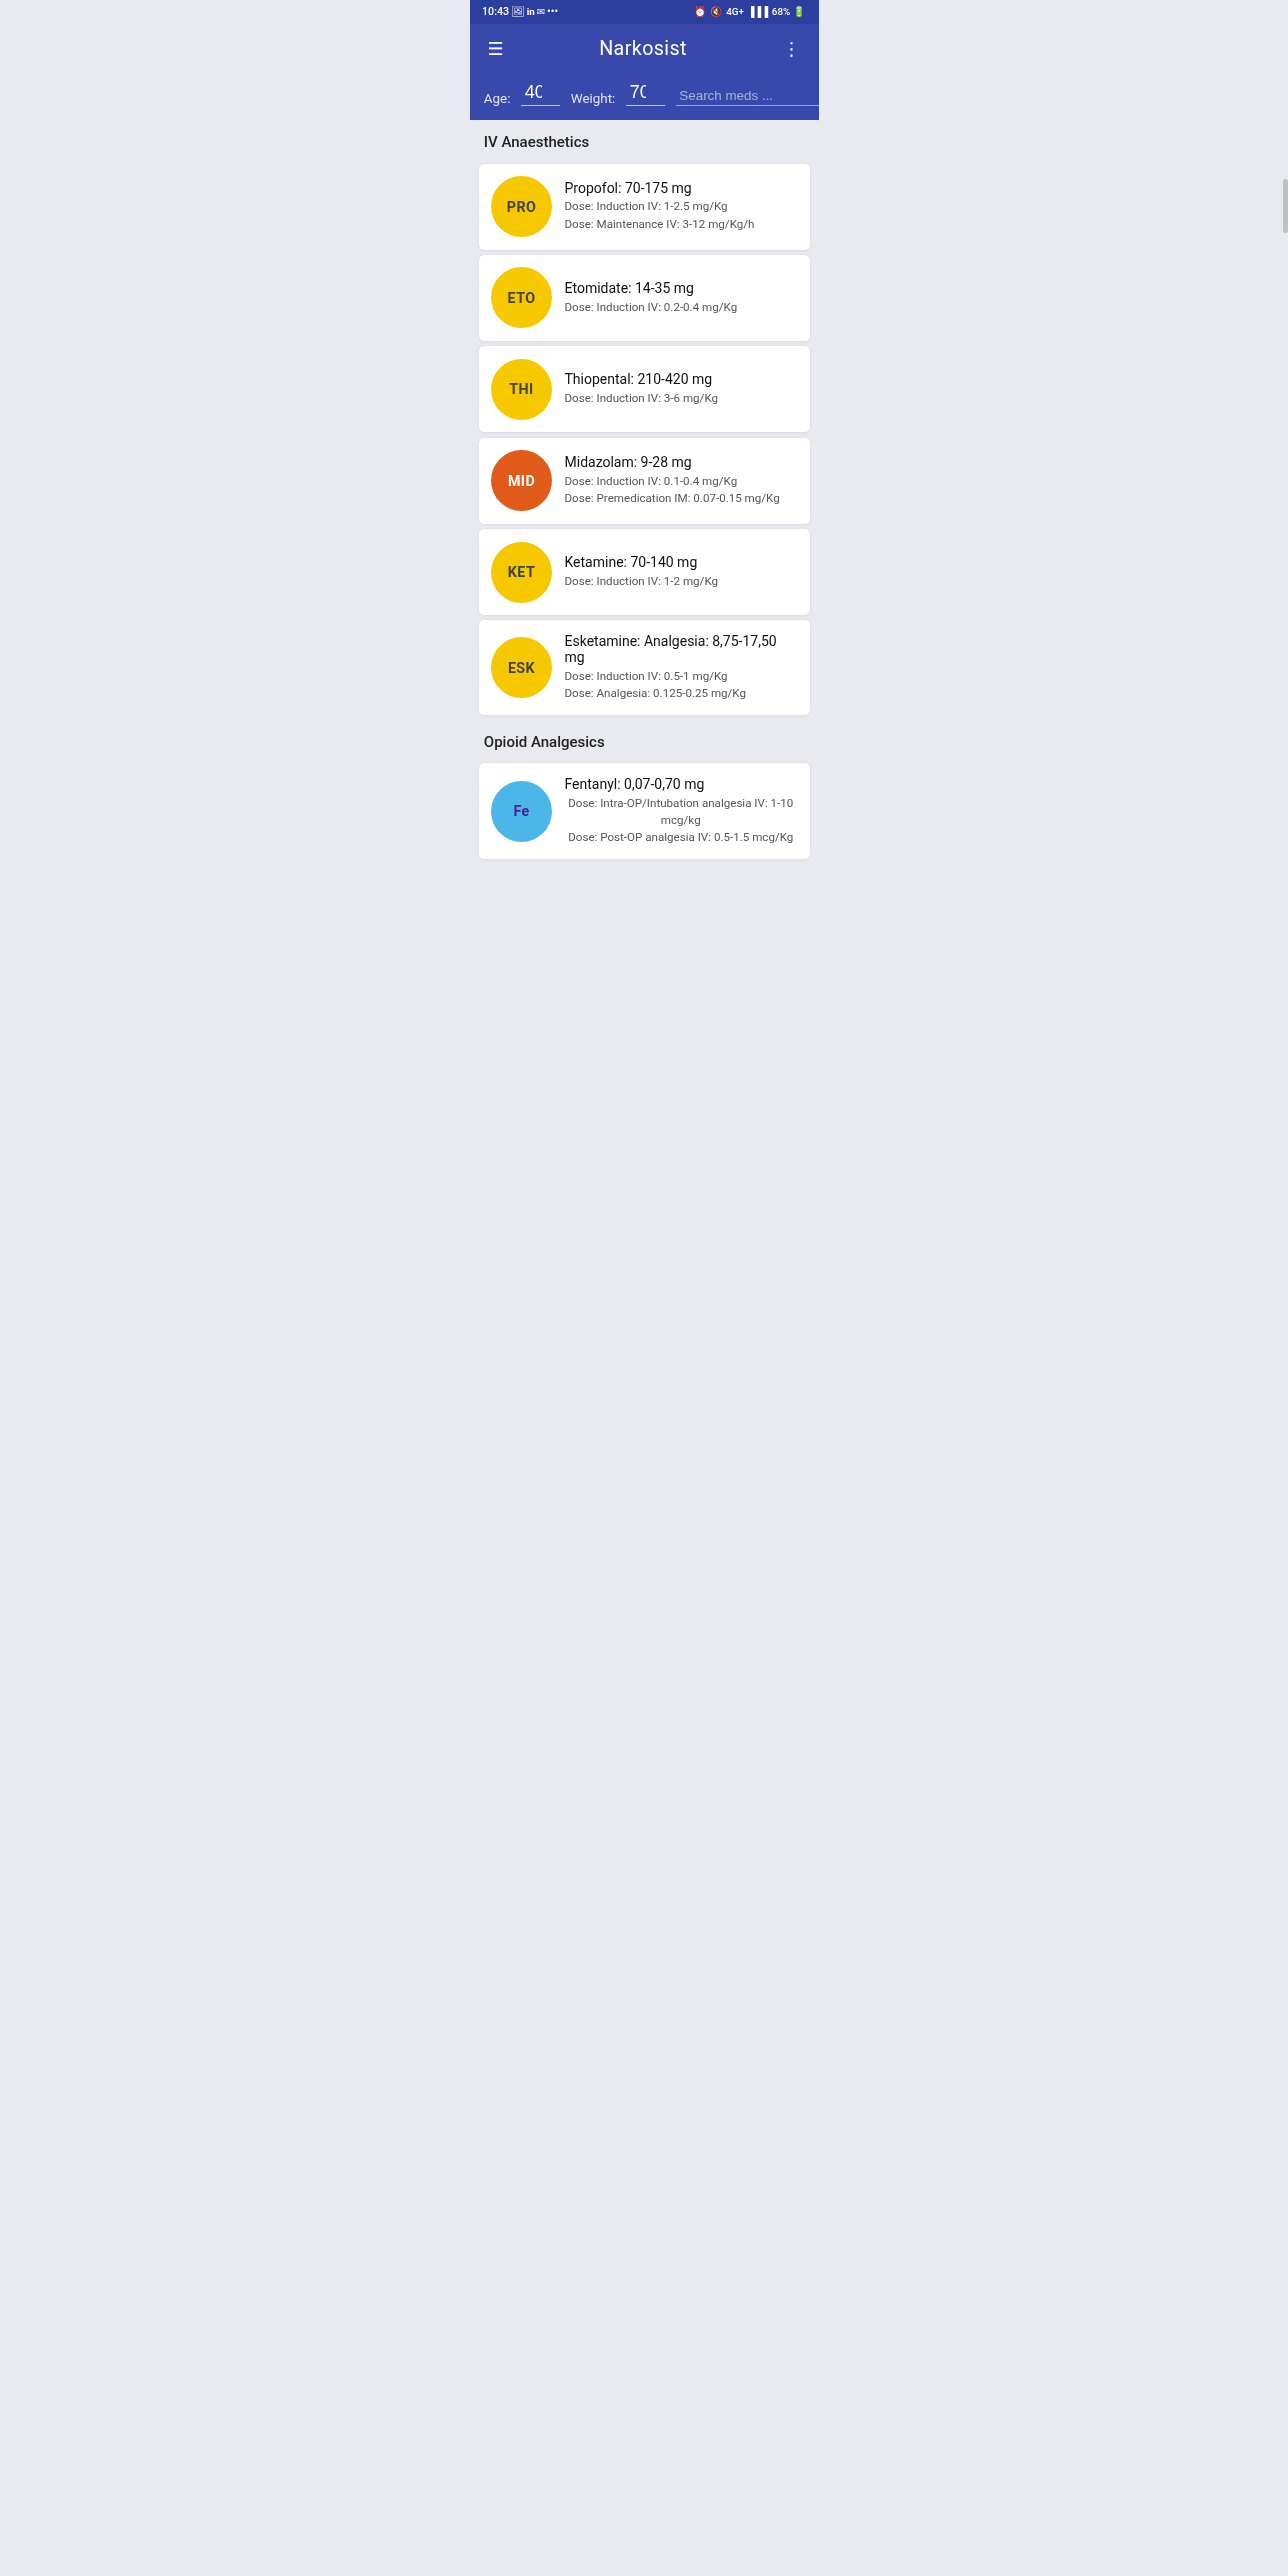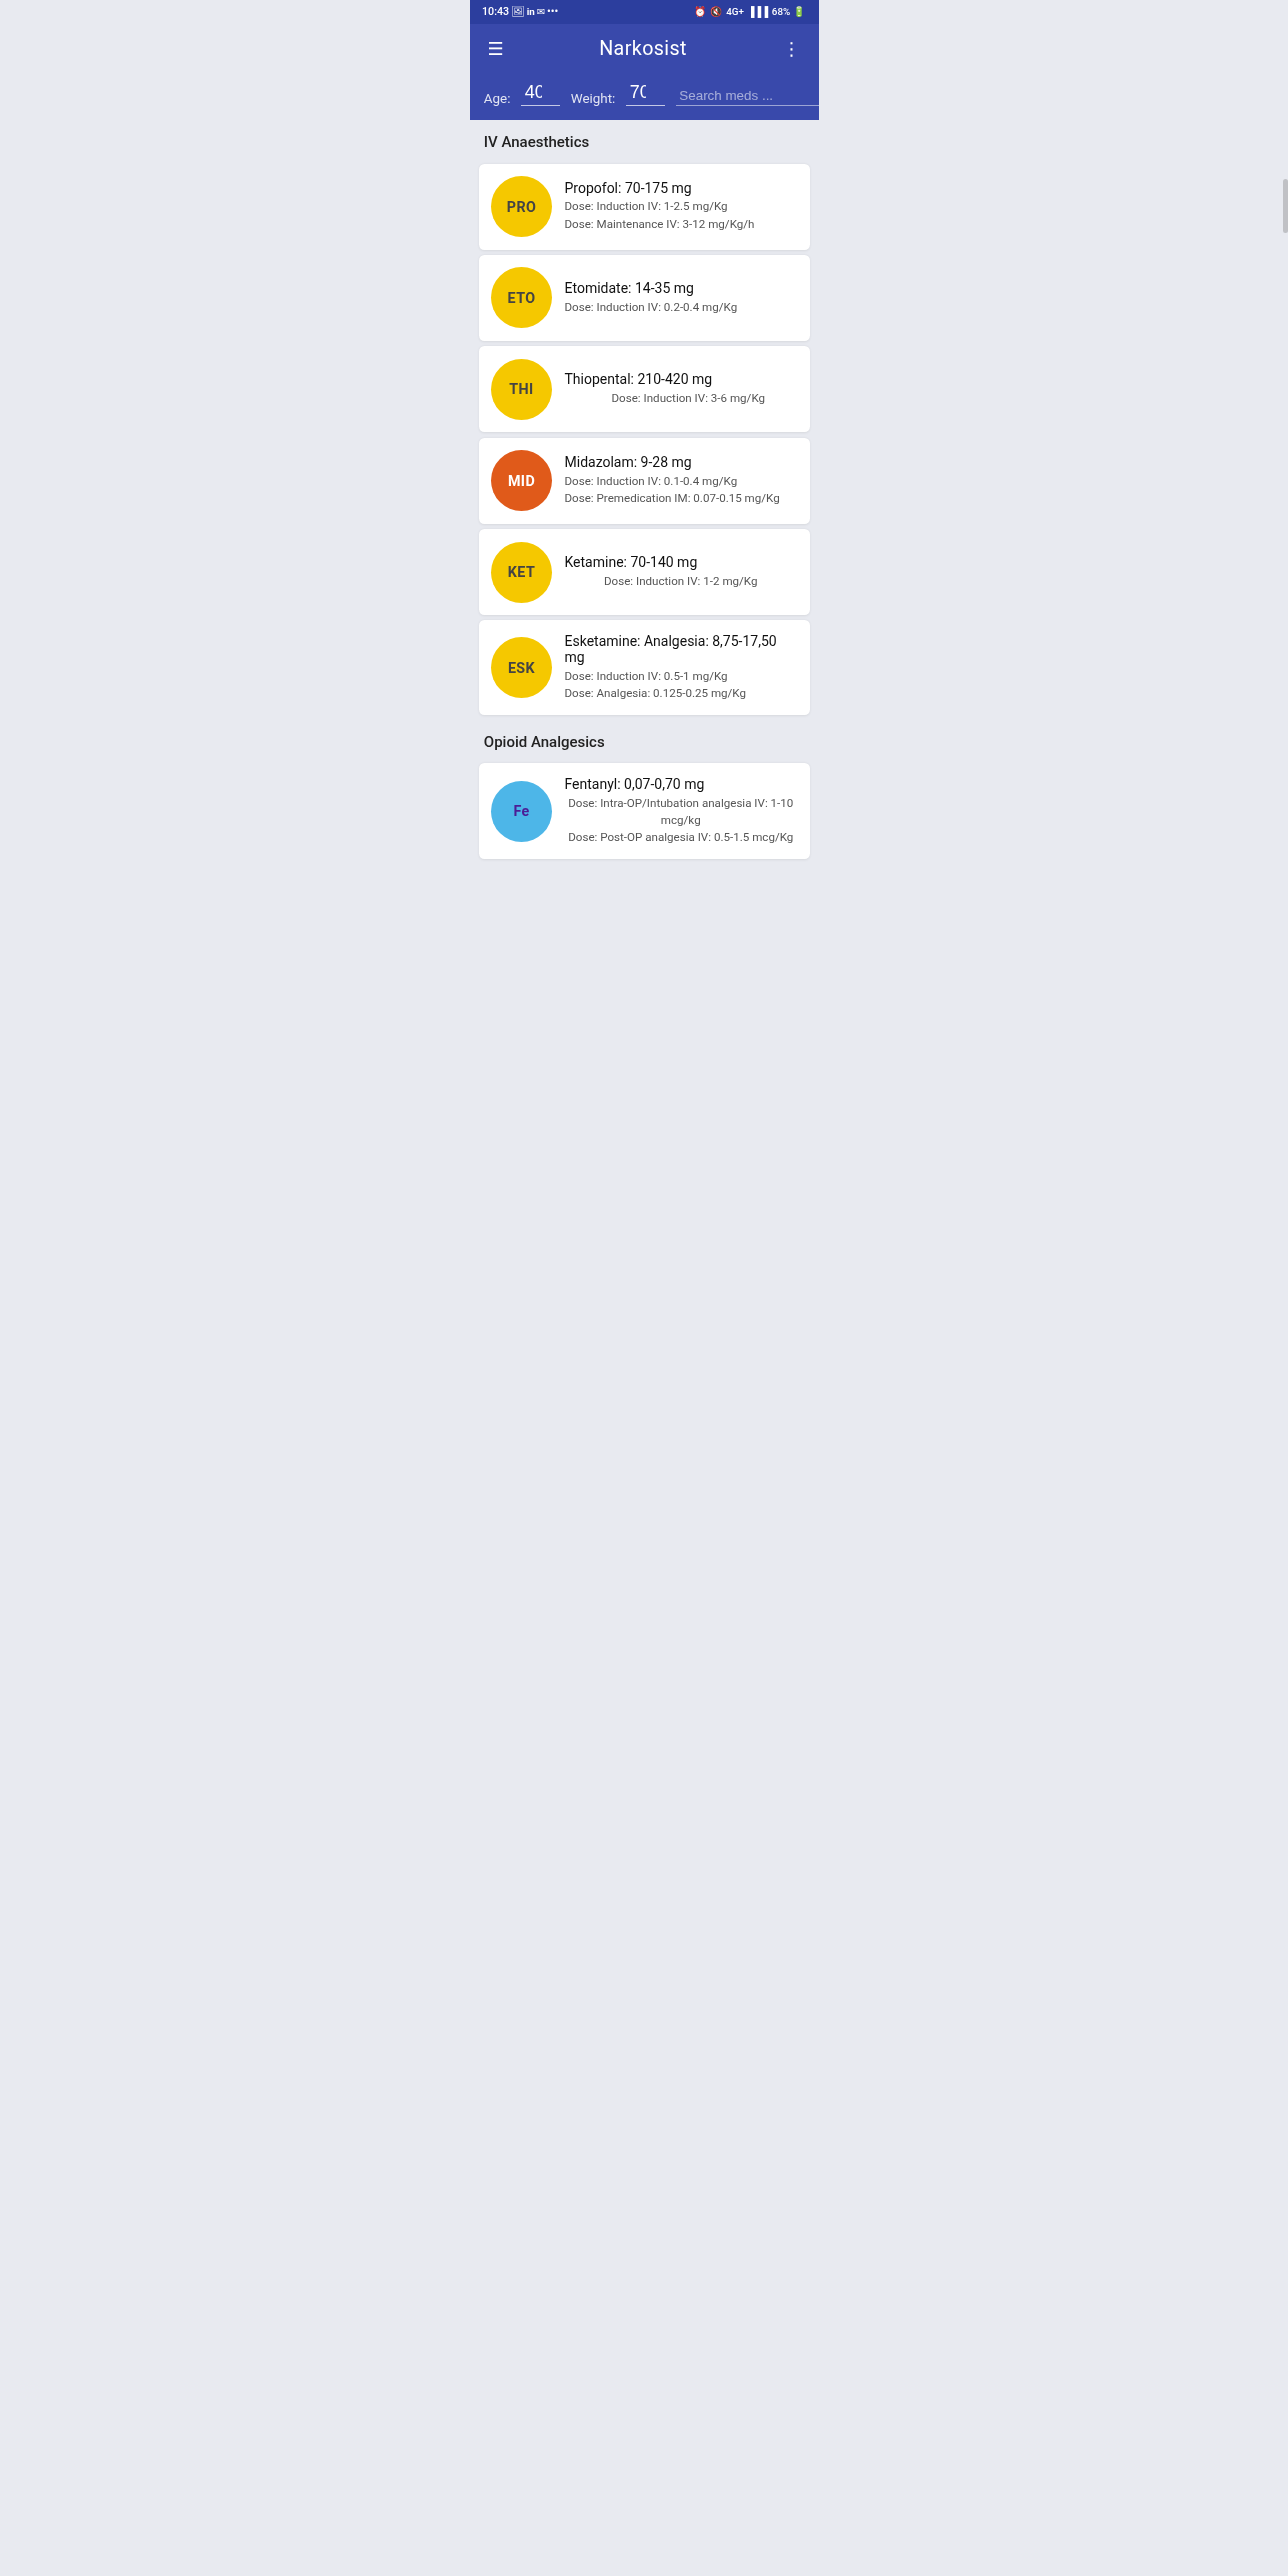--- a/index.html
+++ b/index.html
@@ -195,36 +195,36 @@
       <div class="med-badge badge-yellow">ETO</div>
       <div class="med-info">
         <div class="med-title">Etomidate: 14-35 mg</div>
         <div class="med-dose" style="white-space: pre-line;">Dose: Induction IV: 0.2-0.4 mg/Kg</div>
       </div>
     </div>
     <div class="med-card">
       <div class="med-badge badge-yellow">THI</div>
       <div class="med-info">
         <div class="med-title">Thiopental: 210-420 mg</div>
-        <div class="med-dose" style="white-space: pre-line; margin-left: 47px;">Dose: Induction IV: 3-6 mg/Kg</div>
+        <div class="med-dose" style="white-space: pre-line;">Dose: Induction IV: 3-6 mg/Kg</div>
       </div>
     </div>
     <div class="med-card">
       <div class="med-badge badge-orange">MID</div>
       <div class="med-info">
         <div class="med-title">Midazolam: 9-28 mg</div>
         <div class="med-dose" style="white-space: pre-line;">Dose: Induction IV: 0.1-0.4 mg/Kg
 Dose: Premedication IM: 0.07-0.15 mg/Kg</div>
       </div>
     </div>
     <div class="med-card">
       <div class="med-badge badge-yellow">KET</div>
       <div class="med-info">
         <div class="med-title">Ketamine: 70-140 mg</div>
-        <div class="med-dose" style="white-space: pre-line; text-align: center;">Dose: Induction IV: 1-2 mg/Kg</div>
+        <div class="med-dose" style="white-space: pre-line;">Dose: Induction IV: 1-2 mg/Kg</div>
       </div>
     </div>
     <div class="med-card">
       <div class="med-badge badge-yellow">ESK</div>
       <div class="med-info">
         <div class="med-title">Esketamine: Analgesia: 8,75-17,50 mg</div>
         <div class="med-dose" style="white-space: pre-line;">Dose: Induction IV: 0.5-1 mg/Kg
 Dose: Analgesia: 0.125-0.25 mg/Kg</div>
       </div>
     </div>

